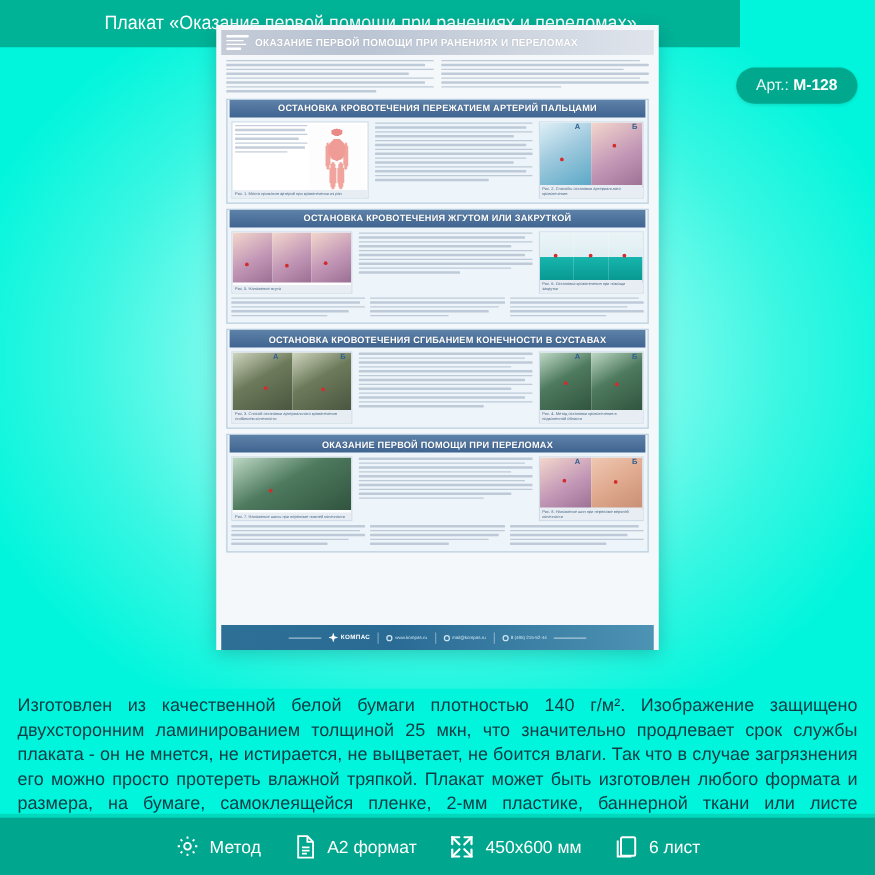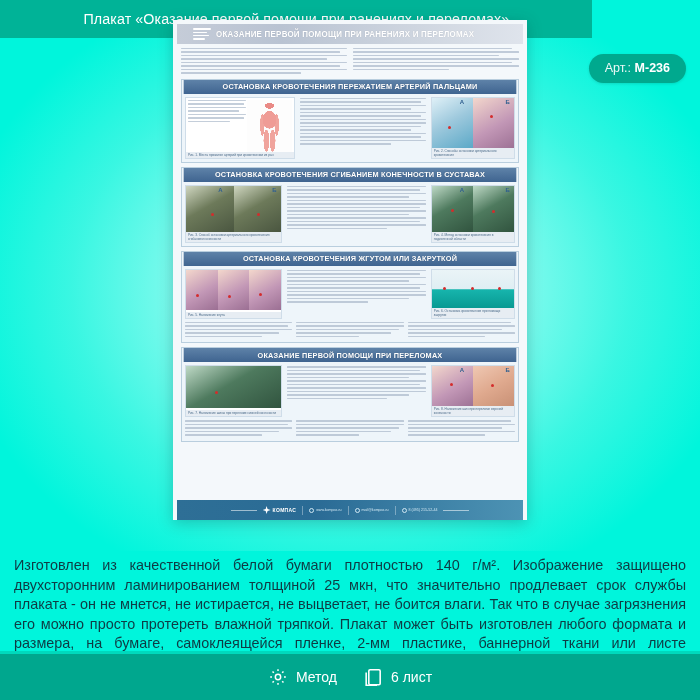--- a/index.html
+++ b/index.html
@@ -52,21 +52,21 @@
   
   #poster{
     position:absolute; left:173px; top:20px; width:354px; height:500px;
     background:#f4f8fb;
     box-shadow:0 3px 14px rgba(0,60,60,.28);
     padding:4px 4px 0 4px;
     display:flex; flex-direction:column;
   }
   .p-header{
     height:20px; background:linear-gradient(90deg,#c5ccd8 0%,#b9c3d2 30%,#cfd6e0 70%,#dfe4ec 100%);
-    display:flex; align-items:center; padding-left:16px; position:relative; flex:0 0 auto;
+    display:flex; align-items:center; padding-left:4px; position:relative; flex:0 0 auto;
   }
   .p-header .hamburger{ width:18px; display:flex; flex-direction:column; gap:1.6px; margin-right:5px;}
   .p-header .hamburger i{ display:block; height:1.6px; background:#fff; border-radius:1px;}
   .p-header .hamburger i:nth-child(1){width:100%}
   .p-header .hamburger i:nth-child(2){width:78%}
   .p-header .hamburger i:nth-child(3){width:90%}
   .p-header .hamburger i:nth-child(4){width:66%}
   .p-header .htxt{
     color:#fff; font-size:8.2px; font-weight:bold; letter-spacing:.25px;
     white-space:nowrap; transform:scaleX(.97); transform-origin:left center;
@@ -161,21 +161,21 @@
 <div id="top-band">
   <div class="title">Плакат «Оказание первой помощи при ранениях и переломах»</div>
 </div>
 
 <div id="stage">
   <div id="glow"></div>
 </div>
 
 <div id="art-badge">
   <span class="lbl">Арт.:</span>
-  <span class="val">М-236</span>
+  <span class="val">М-128</span>
 </div>
 
 <div id="poster">
 
   <div class="p-header">
     <span class="hamburger">
         <i></i>
         <i></i>
         <i></i>
         <i></i>
@@ -247,20 +247,85 @@
           <span class="dot" style="left:42%;top:32%"></span>
         </div>
         <span class="ab a">А</span>
         <span class="ab b">Б</span>
         <div class="fig-cap" style="position:absolute;left:0;bottom:0;width:100%;">Рис. 2. Способы остановки артериального кровотечения</div>
       </div>
     </div>
   </div>
 
   <div class="sec">
+    <div class="sec-hd">ОСТАНОВКА КРОВОТЕЧЕНИЯ ЖГУТОМ ИЛИ ЗАКРУТКОЙ</div>
+    <div class="sec-body">
+      <div class="panel" style="width:30%;height:50px;">
+        <div style="position:absolute;left:0;top:0;width:33.3%;height:40px;" class="photo ph-violet">
+            <span class="dot" style="left:30%;top:60%"></span>
+          </div>
+        <div style="position:absolute;left:33.3%;top:0;width:33.3%;height:40px;" class="photo ph-violet">
+            <span class="dot" style="left:32%;top:62%"></span>
+          </div>
+        <div style="position:absolute;left:66.6%;top:0;width:33.4%;height:40px;" class="photo ph-violet">
+            <span class="dot" style="left:30%;top:58%"></span>
+          </div>
+        <div class="fig-cap" style="position:absolute;left:0;bottom:0;width:100%;">Рис. 5. Наложение жгута</div>
+      </div>
+      <div class="panel txt" style="width:44%;height:50px;">
+        <div class="tl s1"></div>
+          <div class="tl s2"></div>
+          <div class="tl s1"></div>
+          <div class="tl s3"></div>
+        <div class="tl s1"></div>
+          <div class="tl s2"></div>
+          <div class="tl s1"></div>
+          <div class="tl s1"></div>
+        <div class="tl s3"></div>
+          <div class="tl s5"></div>
+      </div>
+      <div class="panel" style="width:26%;height:50px;">
+        <div style="position:absolute;left:0;top:0;width:33.3%;height:40px;" class="photo ph-teal">
+            <span class="dot" style="left:40%;top:42%"></span>
+          </div>
+        <div style="position:absolute;left:33.3%;top:0;width:33.3%;height:40px;" class="photo ph-teal">
+            <span class="dot" style="left:42%;top:44%"></span>
+          </div>
+        <div style="position:absolute;left:66.6%;top:0;width:33.4%;height:40px;" class="photo ph-teal">
+            <span class="dot" style="left:40%;top:42%"></span>
+          </div>
+        <div class="fig-cap" style="position:absolute;left:0;bottom:0;width:100%;">Рис. 6. Остановка кровотечения при помощи закрутки</div>
+      </div>
+    </div>
+    <div style="display:flex;gap:4px;padding:0 3px 3px 3px;">
+      <div style="flex:1">
+          <div class="tl s1"></div>
+          <div class="tl s2"></div>
+          <div class="tl s1"></div>
+          <div class="tl s3"></div>
+          <div class="tl s4"></div>
+        </div>
+      <div style="flex:1">
+          <div class="tl s1"></div>
+          <div class="tl s1"></div>
+          <div class="tl s2"></div>
+          <div class="tl s3"></div>
+          <div class="tl s5"></div>
+        </div>
+      <div style="flex:1">
+          <div class="tl s2"></div>
+          <div class="tl s1"></div>
+          <div class="tl s3"></div>
+          <div class="tl s1"></div>
+          <div class="tl s4"></div>
+        </div>
+    </div>
+  </div>
+
+  <div class="sec">
     <div class="sec-hd">ОСТАНОВКА КРОВОТЕЧЕНИЯ СГИБАНИЕМ КОНЕЧНОСТИ В СУСТАВАХ</div>
     <div class="sec-body">
       <div class="panel" style="width:30%;height:58px;">
         <div style="position:absolute;left:0;top:0;width:50%;height:46px;" class="photo ph-olive">
           <span class="dot" style="left:52%;top:58%"></span>
         </div>
         <div style="position:absolute;right:0;top:0;width:50%;height:46px;" class="photo ph-olive">
           <span class="dot" style="left:50%;top:60%"></span>
         </div>
         <span class="ab a">А</span>
@@ -286,85 +351,20 @@
         <div style="position:absolute;left:0;top:0;width:50%;height:46px;" class="photo ph-green">
           <span class="dot" style="left:48%;top:50%"></span>
         </div>
         <div style="position:absolute;right:0;top:0;width:50%;height:46px;" class="photo ph-green">
           <span class="dot" style="left:46%;top:52%"></span>
         </div>
         <span class="ab a">А</span>
         <span class="ab b">Б</span>
         <div class="fig-cap" style="position:absolute;left:0;bottom:0;width:100%;">Рис. 4. Метод остановки кровотечения в подколенной области</div>
       </div>
-    </div>
-  </div>
-
-  <div class="sec">
-    <div class="sec-hd">ОСТАНОВКА КРОВОТЕЧЕНИЯ ЖГУТОМ ИЛИ ЗАКРУТКОЙ</div>
-    <div class="sec-body">
-      <div class="panel" style="width:30%;height:50px;">
-        <div style="position:absolute;left:0;top:0;width:33.3%;height:40px;" class="photo ph-violet">
-            <span class="dot" style="left:30%;top:60%"></span>
-          </div>
-        <div style="position:absolute;left:33.3%;top:0;width:33.3%;height:40px;" class="photo ph-violet">
-            <span class="dot" style="left:32%;top:62%"></span>
-          </div>
-        <div style="position:absolute;left:66.6%;top:0;width:33.4%;height:40px;" class="photo ph-violet">
-            <span class="dot" style="left:30%;top:58%"></span>
-          </div>
-        <div class="fig-cap" style="position:absolute;left:0;bottom:0;width:100%;">Рис. 5. Наложение жгута</div>
-      </div>
-      <div class="panel txt" style="width:44%;height:50px;">
-        <div class="tl s1"></div>
-          <div class="tl s2"></div>
-          <div class="tl s1"></div>
-          <div class="tl s3"></div>
-        <div class="tl s1"></div>
-          <div class="tl s2"></div>
-          <div class="tl s1"></div>
-          <div class="tl s1"></div>
-        <div class="tl s3"></div>
-          <div class="tl s5"></div>
-      </div>
-      <div class="panel" style="width:26%;height:50px;">
-        <div style="position:absolute;left:0;top:0;width:33.3%;height:40px;" class="photo ph-teal">
-            <span class="dot" style="left:40%;top:42%"></span>
-          </div>
-        <div style="position:absolute;left:33.3%;top:0;width:33.3%;height:40px;" class="photo ph-teal">
-            <span class="dot" style="left:42%;top:44%"></span>
-          </div>
-        <div style="position:absolute;left:66.6%;top:0;width:33.4%;height:40px;" class="photo ph-teal">
-            <span class="dot" style="left:40%;top:42%"></span>
-          </div>
-        <div class="fig-cap" style="position:absolute;left:0;bottom:0;width:100%;">Рис. 6. Остановка кровотечения при помощи закрутки</div>
-      </div>
-    </div>
-    <div style="display:flex;gap:4px;padding:0 3px 3px 3px;">
-      <div style="flex:1">
-          <div class="tl s1"></div>
-          <div class="tl s2"></div>
-          <div class="tl s1"></div>
-          <div class="tl s3"></div>
-          <div class="tl s4"></div>
-        </div>
-      <div style="flex:1">
-          <div class="tl s1"></div>
-          <div class="tl s1"></div>
-          <div class="tl s2"></div>
-          <div class="tl s3"></div>
-          <div class="tl s5"></div>
-        </div>
-      <div style="flex:1">
-          <div class="tl s2"></div>
-          <div class="tl s1"></div>
-          <div class="tl s3"></div>
-          <div class="tl s1"></div>
-          <div class="tl s4"></div>
-        </div>
     </div>
   </div>
 
   <div class="sec">
     <div class="sec-hd">ОКАЗАНИЕ ПЕРВОЙ ПОМОЩИ ПРИ ПЕРЕЛОМАХ</div>
     <div class="sec-body">
       <div class="panel" style="width:30%;height:52px;">
         <div class="photo ph-green" style="position:absolute;left:0;top:0;width:100%;height:42px;">
           <span class="dot" style="left:30%;top:60%"></span>
         </div>
@@ -453,21 +453,46 @@
   <div class="spec">
     <span>
       <svg width="20" height="20" viewBox="0 0 24 24" fill="none" stroke="#fff" stroke-width="1.8">
         <circle cx="12" cy="12" r="3.2"></circle>
         <path d="M12 2.6v2.2M12 19.2v2.2M2.6 12h2.2M19.2 12h2.2M5.4 5.4l1.6 1.6M17 17l1.6 1.6M18.6 5.4L17 7M7 17l-1.6 1.6"></path>
       </svg>
     </span>
     <span>Метод</span>
   </div>
 
-
+  <div class="spec">
+    <span>
+      <svg width="19" height="21" viewBox="0 0 20 24" fill="none" stroke="#fff" stroke-width="1.7">
+        <path d="M3.2 2.2h8.4l5.2 5.2v14.4H3.2z"></path>
+        <path d="M11.6 2.2v5.2h5.2"></path>
+        <path d="M6.6 12.4h7M6.6 15.4h7M6.6 18.2h4.6" stroke-width="1.5"></path>
+      </svg>
+    </span>
+    <span>А2 формат</span>
+  </div>
+
+  <div class="spec">
+    <span>
+      <svg width="21" height="21" viewBox="0 0 24 24" fill="none" stroke="#fff" stroke-width="2" stroke-linecap="round">
+        <path d="M9.6 3.2H3.2v6.4"></path>
+          <path d="M3.2 3.2l6.6 6.6"></path>
+        <path d="M14.4 3.2h6.4v6.4"></path>
+          <path d="M20.8 3.2l-6.6 6.6"></path>
+        <path d="M9.6 20.8H3.2v-6.4"></path>
+          <path d="M3.2 20.8l6.6-6.6"></path>
+        <path d="M14.4 20.8h6.4v-6.4"></path>
+          <path d="M20.8 20.8l-6.6-6.6"></path>
+      </svg>
+    </span>
+    <span>450x600 мм</span>
+  </div>
 
   <div class="spec">
     <span>
       <svg width="20" height="21" viewBox="0 0 22 24" fill="none" stroke="#fff" stroke-width="1.8">
         <rect x="6.2" y="3.2" width="13" height="17" rx="1.4"></rect>
         <path d="M3.2 6.2v14.6h12.4"></path>
       </svg>
     </span>
     <span>6 лист</span>
   </div>

